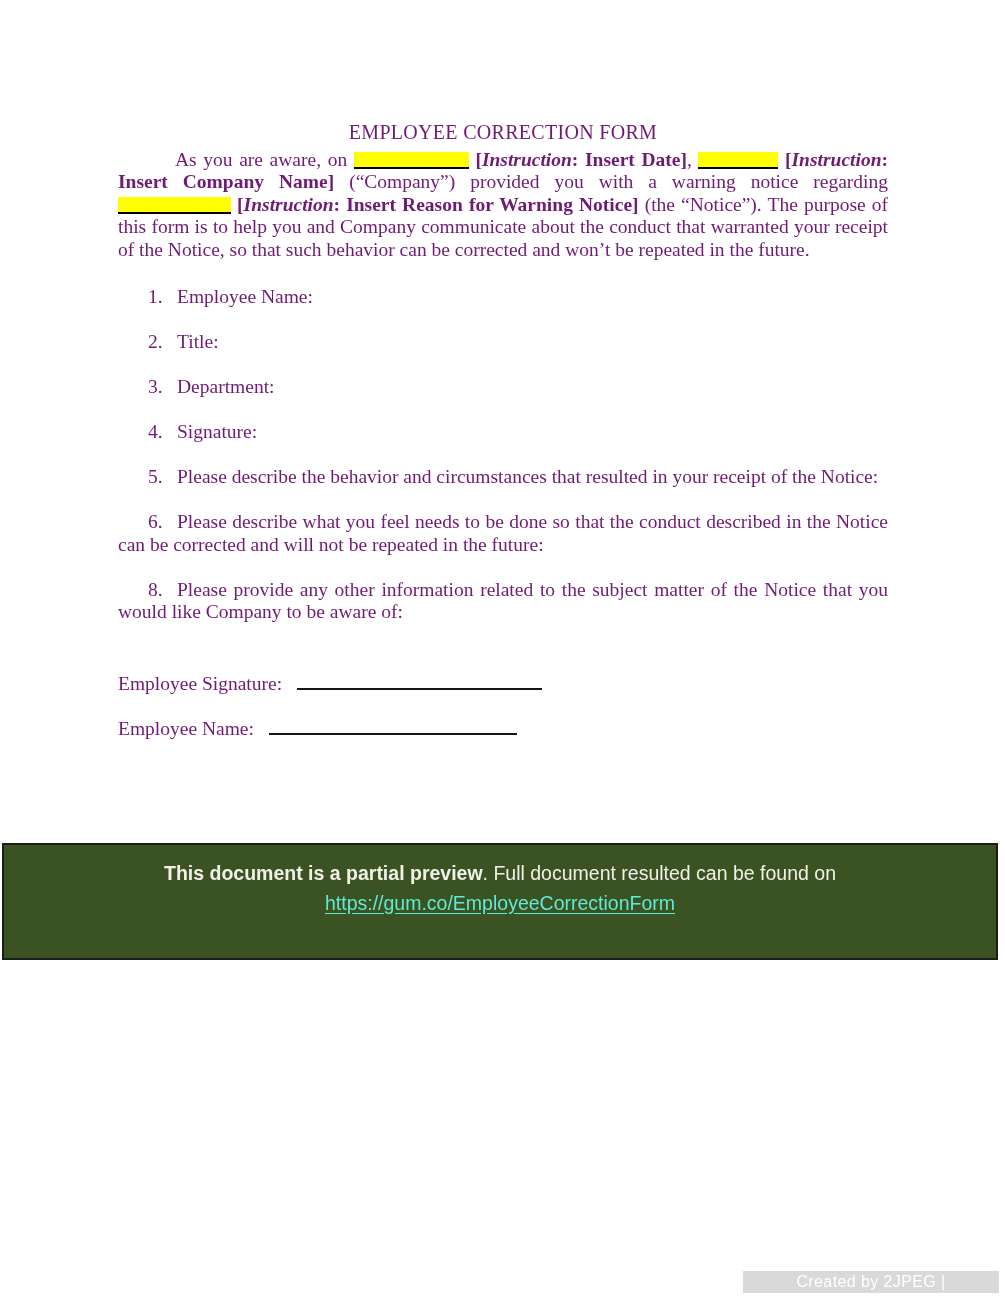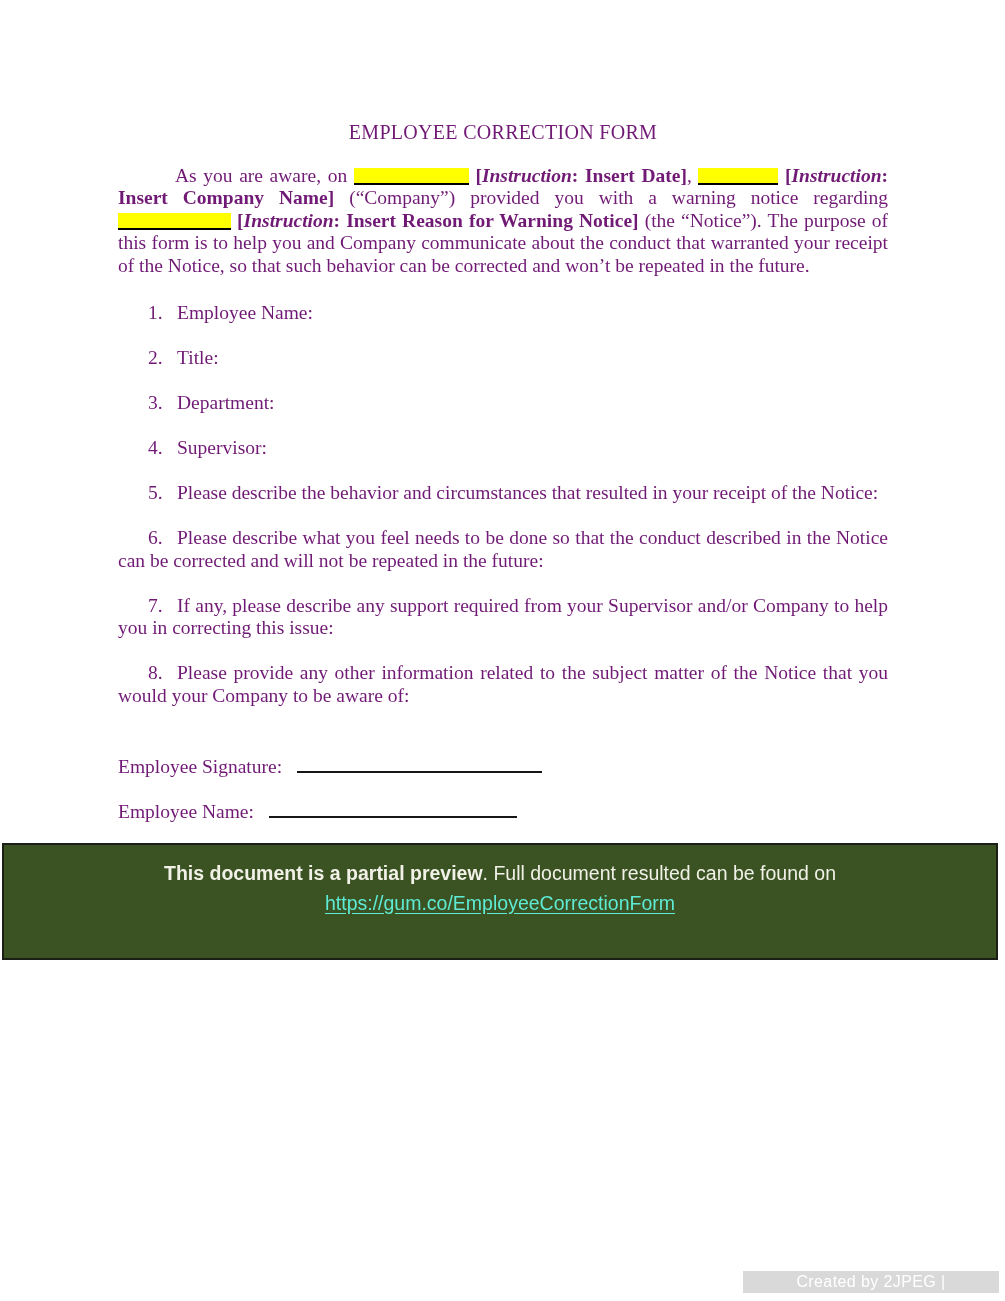--- a/index.html
+++ b/index.html
@@ -6,21 +6,21 @@
   html,body { background:#ffffff; }
   body { width:1005px; height:1301px; position:relative; overflow:hidden;
          font-family:"Liberation Serif","DejaVu Serif",serif; color:#1a1a1a; }
   .page { position:absolute; inset:0; background:#ffffff; }
 
   
   .doc { position:absolute; left:118px; top:121px; width:770px;
          font-size:19.5px; line-height:22.5px; color:#701a75; }
   .doc-title { font-size:20px; font-weight:normal; text-align:center;
                line-height:22.5px; letter-spacing:0.3px; }
-  .intro { margin-top:21px; text-align:justify; text-indent:57px; }
+  .intro { margin-top:5px; text-align:justify; text-indent:57px; }
   .b { font-weight:bold; }
   .i { font-style:italic; }
   .blank { display:inline-block; background:#FFFF00; height:17px;
            border-bottom:2px solid #000; vertical-align:-3px; }
   .blank-1 { width:115px; }
   .blank-2 { width:80px; }
   .blank-3 { width:113px; }
 
   .item { margin-top:22.5px; text-indent:30px; text-align:justify; }
   .item.first { margin-top:25px; }
@@ -62,33 +62,30 @@
     <p class="item first">
       <span class="num">1.</span><span>Employee Name:</span>
     </p>
     <p class="item">
       <span class="num">2.</span><span>Title:</span>
     </p>
     <p class="item">
       <span class="num">3.</span><span>Department:</span>
     </p>
     <p class="item">
-      <span class="num">4.</span><span>Supervisor:</span>
+      <span class="num">4.</span><span>Signature:</span>
     </p>
     <p class="item">
       <span class="num">5.</span><span>Please describe the behavior and circumstances that resulted in your receipt of the Notice:</span>
     </p>
     <p class="item">
       <span class="num">6.</span><span>Please describe what you feel needs to be done so that the conduct described in the Notice can be corrected and will not be repeated in the future:</span>
     </p>
     <p class="item">
-      <span class="num">7.</span><span>If any, please describe any support required from your Supervisor and/or Company to help you in correcting this issue:</span>
-    </p>
-    <p class="item">
-      <span class="num">8.</span><span>Please provide any other information related to the subject matter of the Notice that you would your Company to be aware of:</span>
+      <span class="num">8.</span><span>Please provide any other information related to the subject matter of the Notice that you would like Company to be aware of:</span>
     </p>
 
     <p class="sig-row">
       <span>Employee Signature:</span><span class="sig-line"></span>
     </p>
     <p class="sig-row name">
       <span>Employee Name:</span><span class="sig-line name"></span>
     </p>
 
   </div>

